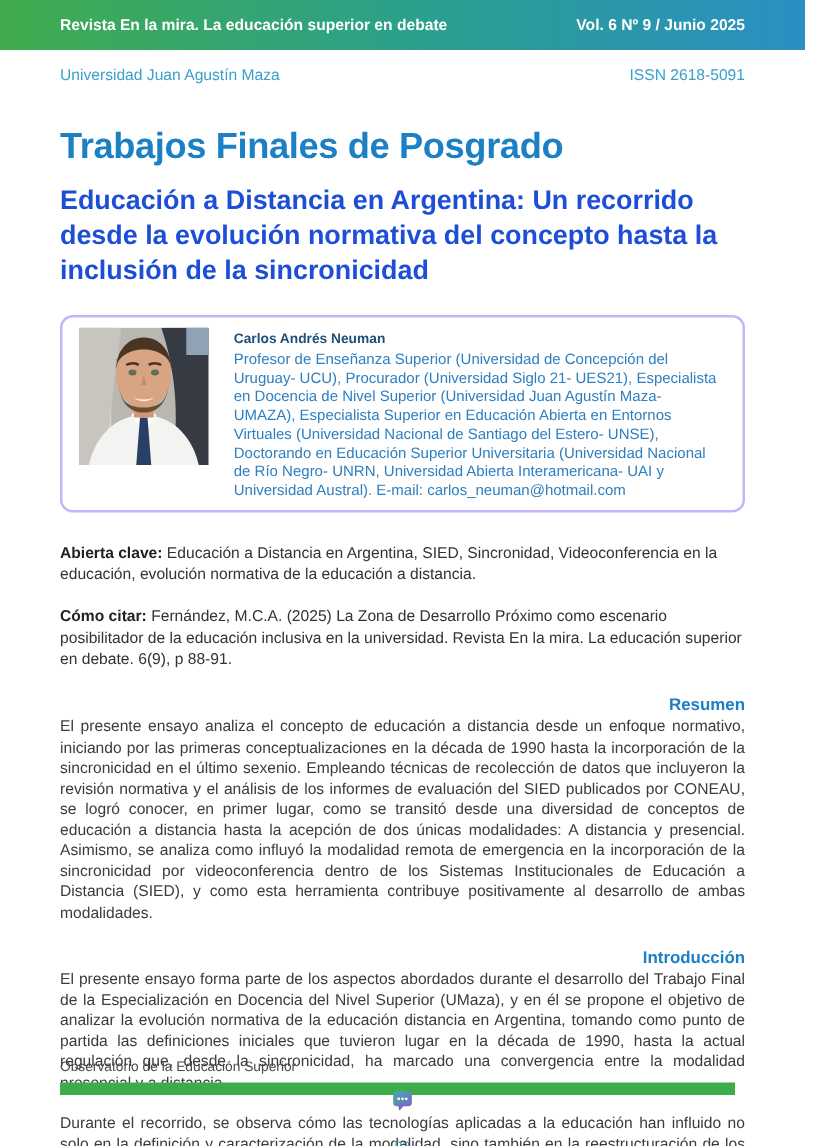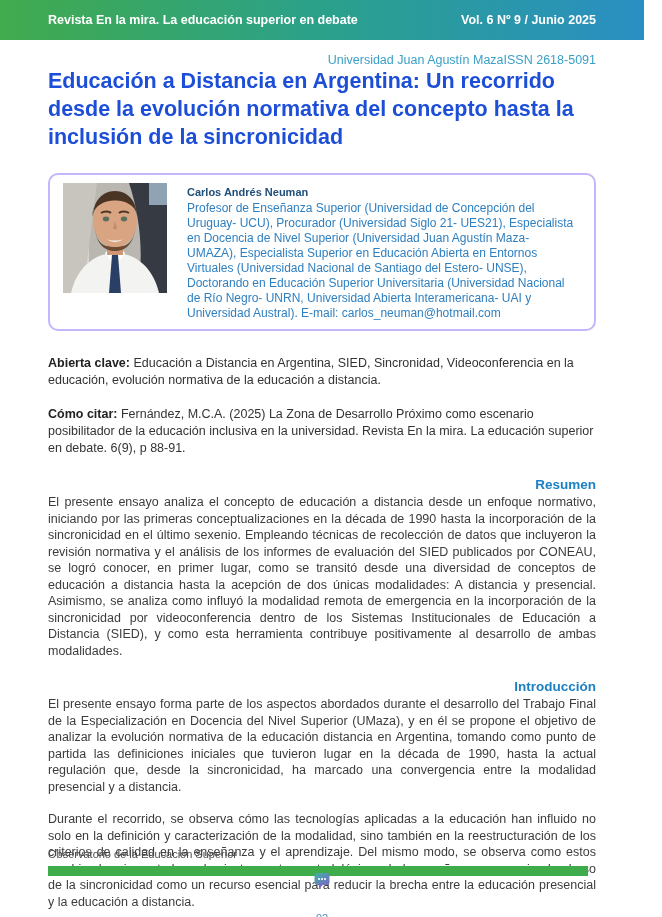--- a/index.html
+++ b/index.html
@@ -15,21 +15,21 @@
     height:40px;
     background:linear-gradient(90deg,#41ab4d 0%, #2aa08d 52%, #2a8fc4 100%);
     display:flex; align-items:center; justify-content:space-between;
     padding:0 48px;
     box-sizing:border-box;
     color:#ffffff;
   }
   .topbar .jtitle { font-size:12.5px; font-weight:bold; }
   .topbar .vol   { font-size:12.5px; font-weight:bold; }
   .subheader {
-    display:flex; justify-content:flex-end;
+    display:flex; justify-content:space-between;
     padding:13px 48px 0 48px;
     color:#3aa0c6; font-size:12.5px;
   }
   .content { padding:0 48px; box-sizing:border-box; }
   h1.section-title {
     color:#1b80c4; font-size:29px; font-weight:bold;
     margin:34px 0 12px 0; letter-spacing:-0.3px;
   }
   h2.article-title {
     color:#1d4ed8; font-size:21.5px; font-weight:bold;
@@ -80,20 +80,21 @@
     <span class="vol">Vol. 6 Nº 9 / Junio 2025</span>
   </header>
 
   <div class="subheader">
     <span>Universidad Juan Agustín Maza</span>
     <span>ISSN 2618-5091</span>
   </div>
 
   <main class="content">
 
+    <h1 class="section-title">Trabajos Finales de Posgrado</h1>
 
     <h2 class="article-title">Educación a Distancia en Argentina: Un recorrido desde la evolución normativa del concepto hasta la inclusión de la sincronicidad</h2>
 
     <div class="author-box">
       <div class="photo">
         <svg width="104" height="110" viewBox="0 0 104 110" xmlns="http://www.w3.org/2000/svg">
           <rect x="0" y="0" width="104" height="110" fill="#b9b7b0"></rect>
           <rect x="0" y="0" width="26" height="110" fill="#d6d4cd"></rect>
           <polygon points="0,0 34,0 20,110 0,110" fill="#c7c5be"></polygon>
           <path d="M66,0 L104,0 L104,110 L74,110 C82,70 76,30 66,0 Z" fill="#363a43"></path>

